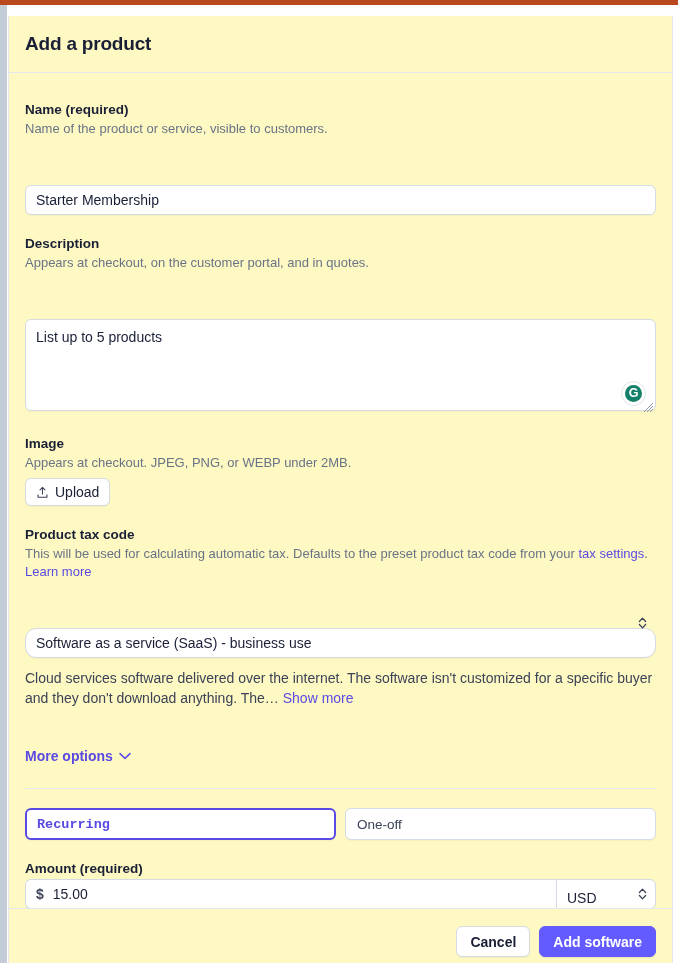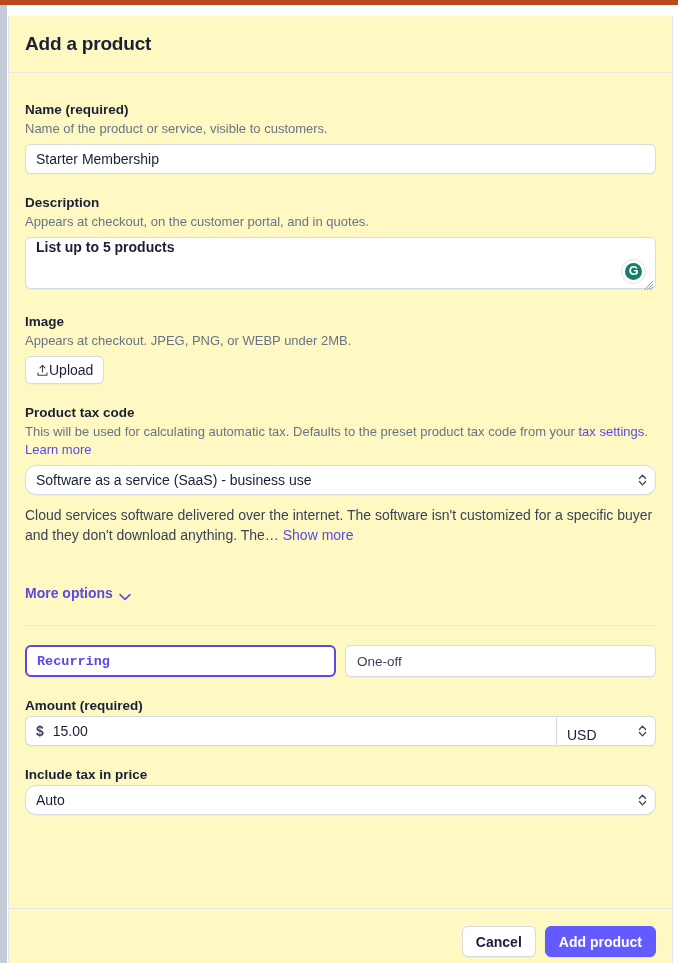--- a/index.html
+++ b/index.html
@@ -79,25 +79,26 @@
   input.txt, select.sel, textarea.ta {
     width: 100%;
     font-family: "Liberation Sans", sans-serif;
     font-size: 14px;
     color: #1a1f36;
     background: #ffffff;
     border: 1px solid #d5dbe4;
     border-radius: 6px;
     box-shadow: 0 1px 1px rgba(0,0,0,0.04);
     outline: none;
+    margin-top: 41px;
   }
   input.txt { height: 30px; padding: 0 10px; }
   textarea.ta {
-    height: 52px; padding: 0 10px;
-    resize: none; line-height: 18px; font-weight: bold;
+    height: 92px; padding: 8px 10px;
+    resize: none; line-height: 18px;
   }
 
   .select-wrap { position: relative; width: 100%; }
   select.sel {
     height: 30px; padding: 0 28px 0 10px;
     appearance: none; border-radius: 11px; -webkit-appearance: none;
   }
   .sel-chevrons {
     position: absolute; right: 9px; top: 50%;
     transform: translateY(-50%);
@@ -123,21 +124,21 @@
     font-size: 12.5px; font-weight: bold;
     display: flex; align-items: center; justify-content: center;
     line-height: 1;
   }
   .resize-handle {
     position: absolute; right: 2px; bottom: 2px;
     width: 11px; height: 11px; pointer-events: none;
   }
 
   .upload-btn {
-    display: inline-flex; align-items: center; 
+    display: inline-flex; align-items: center; gap: 6px;
     height: 28px; padding: 10px 10px;
     background: #ffffff;
     border: 1px solid #d5dbe4;
     border-radius: 6px;
     box-shadow: 0 1px 1px rgba(0,0,0,0.04);
     font-size: 14px; color: #1a1f36;
     font-family: "Liberation Sans", sans-serif;
     cursor: pointer;
   }
 
@@ -145,21 +146,21 @@
     font-size: 14px; color: #3c4257;
     line-height: 20px;
     margin-top: 10px;
   }
   .show-more { color: #5a4ae3; text-decoration: none; }
 
   .more-options {
     margin-top: 20px;
     font-size: 14px; font-weight: bold;
     color: #5a4ae3;
-    display: inline-flex; align-items: flex-end; gap: 6px;
+    display: inline-flex; align-items: center; gap: 6px;
     cursor: pointer;
   }
 
   .hr {
     height: 1px; background: #e3e8ee;
     margin: 23px 0 19px 0;
   }
 
   .seg-row { display: flex; gap: 9px; margin-bottom: 20px; }
   .seg {
@@ -380,16 +381,16 @@
         </span>
       </div>
     </div>
 
     
 
   </div>
 
   <div class="card-footer">
     <button class="btn btn-cancel">Cancel</button>
-    <button class="btn btn-primary">Add product</button>
+    <button class="btn btn-primary">Add software</button>
   </div>
 
 </div>
 
 </body></html>

